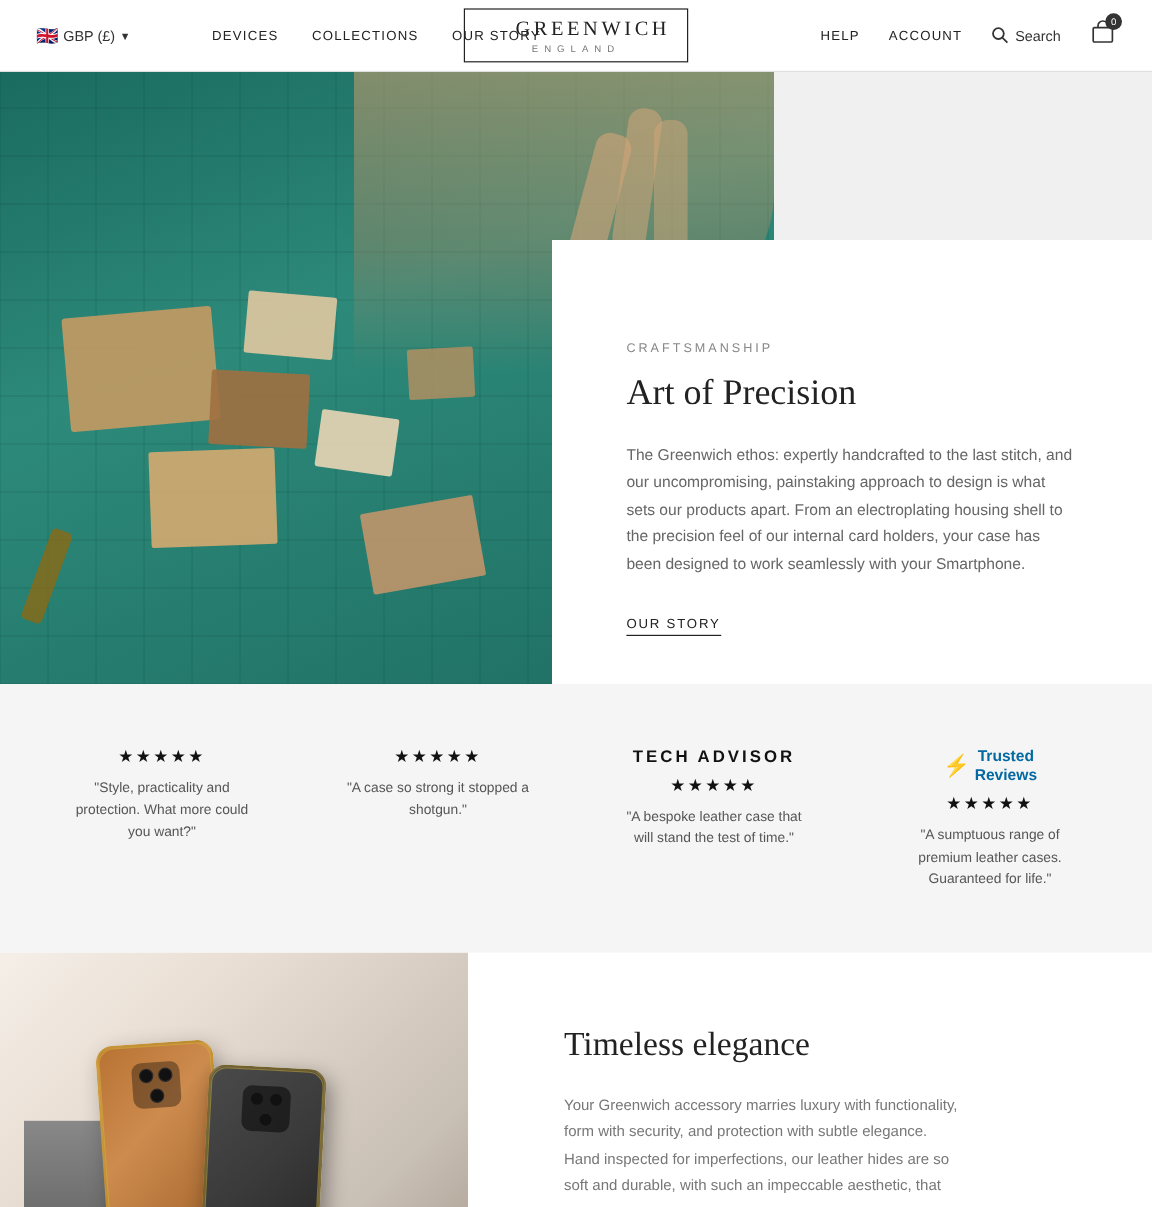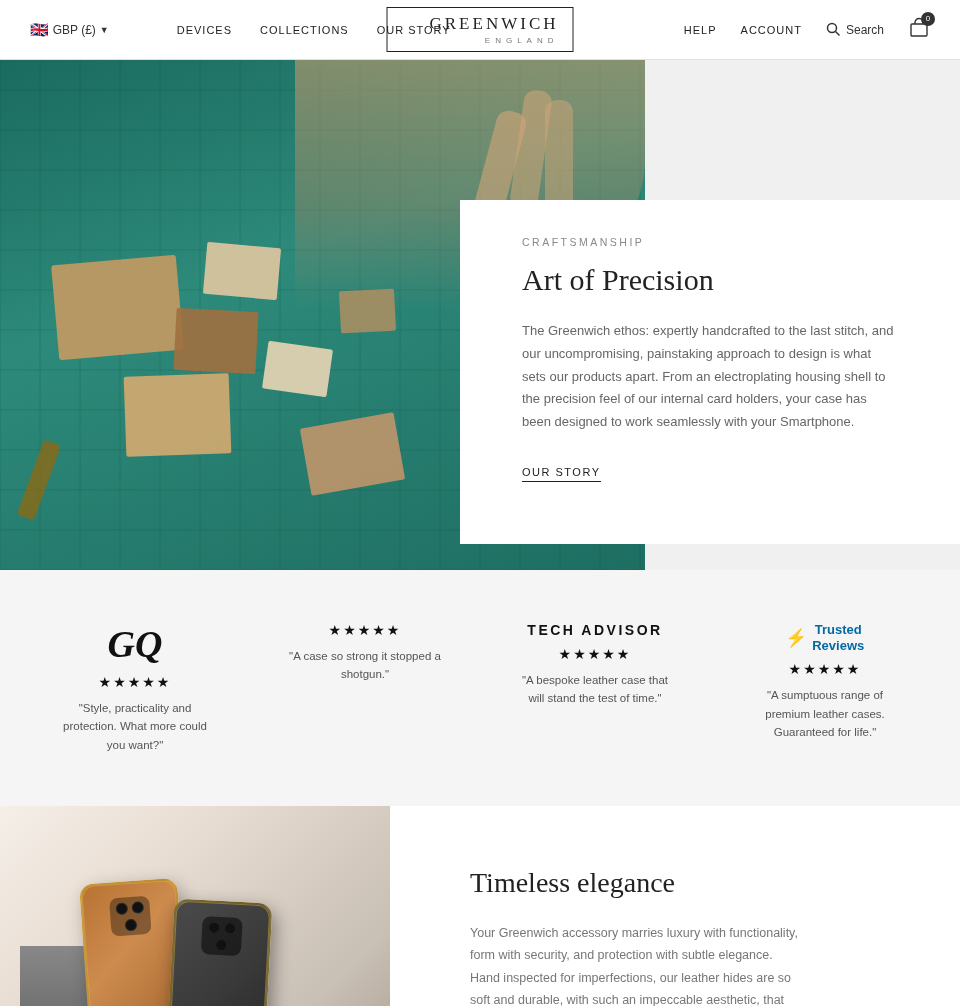--- a/index.html
+++ b/index.html
@@ -16,21 +16,21 @@
       <span>GBP (£)</span>
       <span style="font-size:9px;">▼</span>
     </div>
     <a style="font-family:Arial,sans-serif; font-size:11px; letter-spacing:1px; color:#222; text-decoration:none; cursor:pointer; font-weight:500;padding-left:40px;">DEVICES</a>
     <a style="font-family:Arial,sans-serif; font-size:11px; letter-spacing:1px; color:#222; text-decoration:none; cursor:pointer; font-weight:500;">COLLECTIONS</a>
     <a style="font-family:Arial,sans-serif; font-size:11px; letter-spacing:1px; color:#222; text-decoration:none; cursor:pointer; font-weight:500;">OUR STORY</a>
   </div>
 
   <div style="position:absolute; left:50%; transform:translateX(-50%); text-align:center; border:1px solid #222; padding:6px 14px; cursor:pointer;">
     <span style="font-family:'Georgia',serif; font-size:17px; letter-spacing:3px; font-weight:normal; display:block; line-height:1.2;margin-left:28px;">GREENWICH</span>
-    <span style="font-family:Arial,sans-serif; font-size:8px; letter-spacing:5px; color:#777; display:block; margin-top:1px;text-align:right;">ENGLAND</span>
+    <span style="font-family:Arial,sans-serif; font-size:8px; letter-spacing:5px; color:#777; display:block; margin-top:1px;">ENGLAND</span>
   </div>
 
   <div style="display:flex; align-items:center; gap:24px;">
     <a style="font-family:Arial,sans-serif; font-size:11px; letter-spacing:1px; color:#222; text-decoration:none; cursor:pointer; font-weight:500;">HELP</a>
     <a style="font-family:Arial,sans-serif; font-size:11px; letter-spacing:1px; color:#222; text-decoration:none; cursor:pointer; font-weight:500;">ACCOUNT</a>
     <div style="display:flex; align-items:flex-end; gap:5px; cursor:pointer;">
       <svg width="15" height="15" viewBox="0 0 15 15" fill="none" xmlns="http://www.w3.org/2000/svg">
         <circle cx="6" cy="6" r="4.5" stroke="#333" stroke-width="1.5"></circle>
         <line x1="9.5" y1="9.5" x2="13.5" y2="13.5" stroke="#333" stroke-width="1.5"></line>
       </svg>
@@ -66,32 +66,31 @@
       <div style="position:absolute; right:0; top:0; width:350px; height:250px; background:linear-gradient(180deg, rgba(210,160,110,0.55) 0%, rgba(185,135,95,0.35) 60%, transparent 100%); border-radius:0 0 60% 0;"></div>
 
       <div style="position:absolute; right:130px; top:50px; width:30px; height:110px; background:rgba(210,165,120,0.6); border-radius:12px; transform:rotate(15deg);"></div>
       <div style="position:absolute; right:100px; top:30px; width:28px; height:120px; background:rgba(210,165,120,0.55); border-radius:12px; transform:rotate(8deg);"></div>
       <div style="position:absolute; right:72px; top:40px; width:28px; height:115px; background:rgba(210,165,120,0.5); border-radius:12px; transform:rotate(0deg);"></div>
 
       <div style="position:absolute; left:30px; top:380px; width:18px; height:80px; background:#8B6914; border-radius:4px; transform:rotate(20deg); opacity:0.8;"></div>
     </div>
   </div>
 
-  <div style="position:absolute; right:0; top:140px; width:500px; background:#fff; padding:36px 62px 62px 62px;">
+  <div style="position:absolute; right:0; top:140px; width:500px; background:#fff; padding:84px 62px 62px 62px;">
     <span style="font-family:Arial,sans-serif; font-size:10.5px; letter-spacing:2.5px; color:#888; margin-bottom:14px; display:block;">CRAFTSMANSHIP</span>
     <h1 style="font-family:'Georgia',serif; font-size:30px; font-weight:normal; color:#222; margin-bottom:22px; line-height:1.2;">Art of Precision</h1>
     <p style="font-family:Arial,sans-serif; font-size:13px; color:#666; line-height:1.75; margin-bottom:28px;">The Greenwich ethos: expertly handcrafted to the last stitch, and our uncompromising, painstaking approach to design is what sets our products apart. From an electroplating housing shell to the precision feel of our internal card holders, your case has been designed to work seamlessly with your Smartphone.</p>
     <a style="font-family:Arial,sans-serif; font-size:11px; letter-spacing:1.5px; color:#222; text-decoration:none; border-bottom:1.5px solid #222; padding-bottom:3px; cursor:pointer; display:inline-block;">OUR STORY</a>
   </div>
 </section>
 
 <section style="background:#f5f5f5; padding:52px 20px; display:flex; align-items:flex-start; justify-content:space-around;">
 
   <div style="text-align:center; flex:1; padding:0 8px;">
-    <div style="font-family:'Georgia',serif; font-size:38px; font-weight:bold; font-style:italic; color:#111; margin-bottom:8px;">GQ</div>
     <div style="color:#111; font-size:14px; letter-spacing:2px; display:block; margin-bottom:8px;">★★★★★</div>
     <div style="font-family:Arial,sans-serif; font-size:11.5px; color:#555; line-height:1.6; max-width:160px; margin:0 auto;">"Style, practicality and protection. What more could you want?"</div>
   </div>
 
   <div style="text-align:center; flex:1; padding:0 8px;">
     <div style="color:#111; font-size:14px; letter-spacing:2px; display:block; margin-bottom:8px;">★★★★★</div>
     <div style="font-family:Arial,sans-serif; font-size:11.5px; color:#555; line-height:1.6; max-width:160px; margin:0 auto;">"A case so strong it stopped a shotgun."</div>
   </div>
 
   <div style="text-align:center; flex:1; padding:0 8px;">

